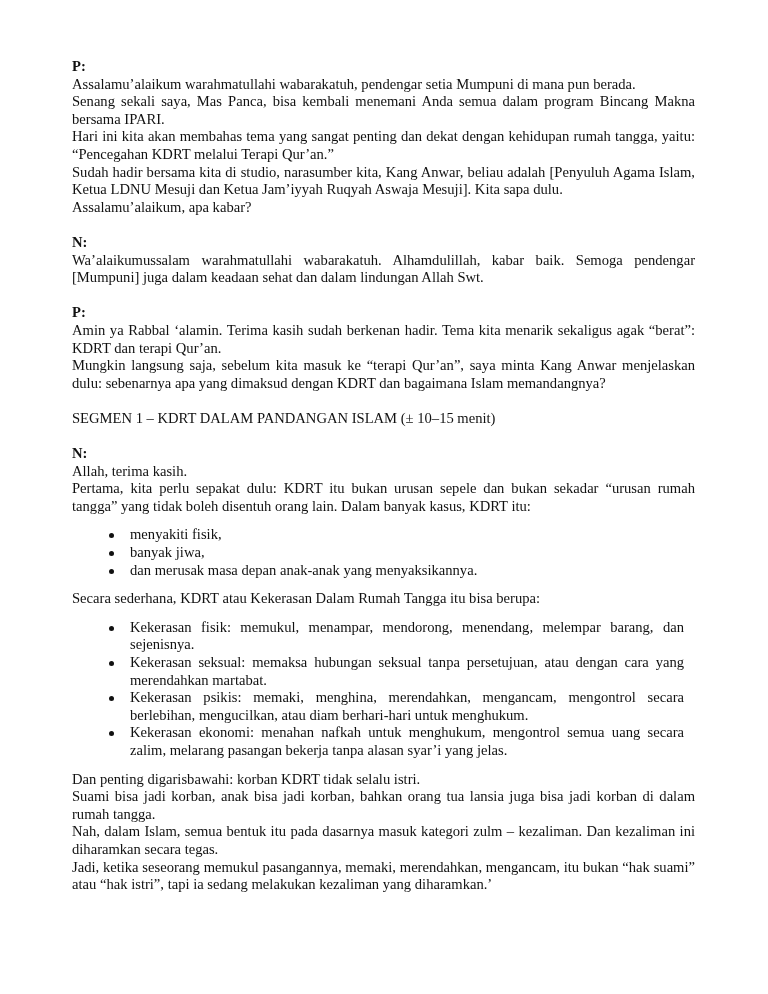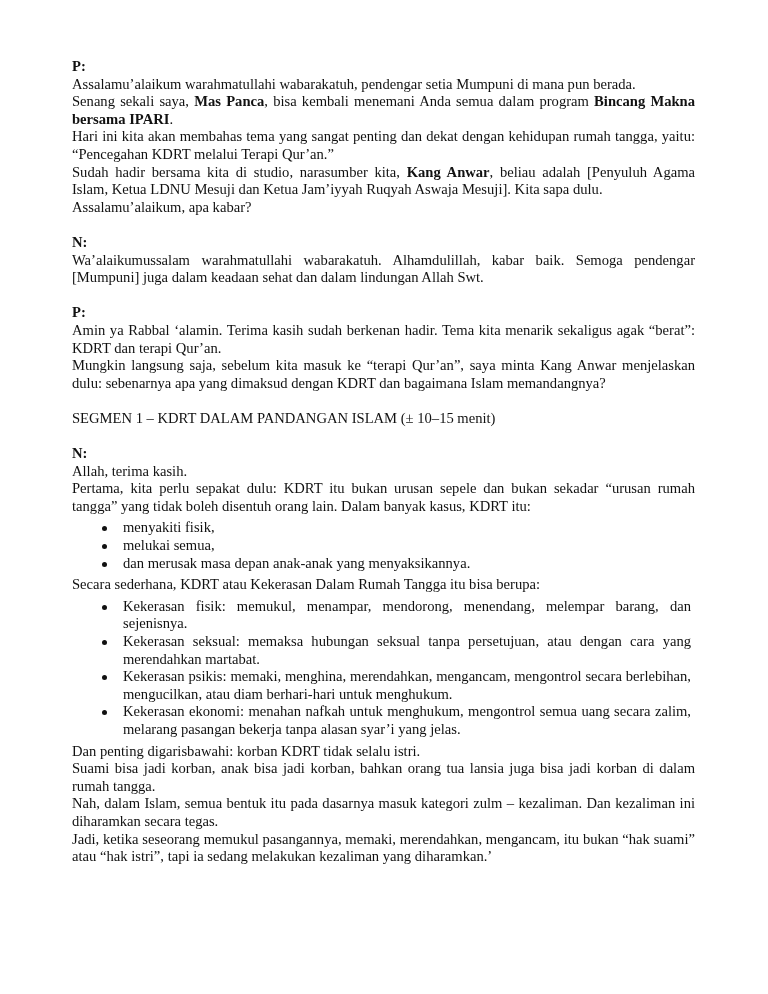--- a/index.html
+++ b/index.html
@@ -5,27 +5,27 @@
   html, body { margin:0; padding:0; background:#ffffff; }
   body { width:768px; height:994px; overflow:hidden; position:relative; }
   .page {
     position:absolute; left:72px; top:58px; width:623px;
     font-family:"Liberation Serif", "DejaVu Serif", serif;
     font-size:14.6px; line-height:17.6px; color:#111;
   }
   .page p { margin:0; text-align:justify; }
   .speaker { font-weight:bold; margin:0; }
   .gap { height:17.6px; }
-  ul.bul { margin:4px; padding:0; list-style:none; }
+  ul.bul { margin:11px; padding:0; list-style:none; }
   ul.bul li { position:relative; padding-left:47px; text-align:justify; }
   ul.bul li::before {
     content:""; position:absolute; left:26px; top:7px;
     width:5px; height:5px; border-radius:50%; background:#111;
   }
-  b { font-weight:bold; }
+  b { font-weight:normal; }
 </style>
 </head>
 <body>
 
 <div class="page">
 
   <p class="speaker">P:</p>
   <p>Assalamu’alaikum warahmatullahi wabarakatuh, pendengar setia Mumpuni di mana pun berada.</p>
   <p><span>Senang sekali saya, </span><b>Mas Panca</b><span>, bisa kembali menemani Anda semua dalam program </span><b>Bincang Makna bersama IPARI</b><span>.</span></p>
   <p>Hari ini kita akan membahas tema yang sangat penting dan dekat dengan kehidupan rumah tangga, yaitu: “Pencegahan KDRT melalui Terapi Qur’an.”</p>
@@ -43,21 +43,21 @@
   <div class="gap"></div>
 
   <p>SEGMEN 1 – KDRT DALAM PANDANGAN ISLAM (± 10–15 menit)</p>
   <div class="gap"></div>
 
   <p class="speaker">N:</p>
   <p>Allah, terima kasih.</p>
   <p>Pertama, kita perlu sepakat dulu: KDRT itu bukan urusan sepele dan bukan sekadar “urusan rumah tangga” yang tidak boleh disentuh orang lain. Dalam banyak kasus, KDRT itu:</p>
   <ul class="bul">
     <li>menyakiti fisik,</li>
-    <li>melukai semua,</li>
+    <li>banyak jiwa,</li>
     <li>dan merusak masa depan anak-anak yang menyaksikannya.</li>
   </ul>
   <p>Secara sederhana, KDRT atau Kekerasan Dalam Rumah Tangga itu bisa berupa:</p>
   <ul class="bul">
     <li>Kekerasan fisik: memukul, menampar, mendorong, menendang, melempar barang, dan sejenisnya.</li>
     <li>Kekerasan seksual: memaksa hubungan seksual tanpa persetujuan, atau dengan cara yang merendahkan martabat.</li>
     <li>Kekerasan psikis: memaki, menghina, merendahkan, mengancam, mengontrol secara berlebihan, mengucilkan, atau diam berhari-hari untuk menghukum.</li>
     <li>Kekerasan ekonomi: menahan nafkah untuk menghukum, mengontrol semua uang secara zalim, melarang pasangan bekerja tanpa alasan syar’i yang jelas.</li>
   </ul>
   <p>Dan penting digarisbawahi: korban KDRT tidak selalu istri.</p>

